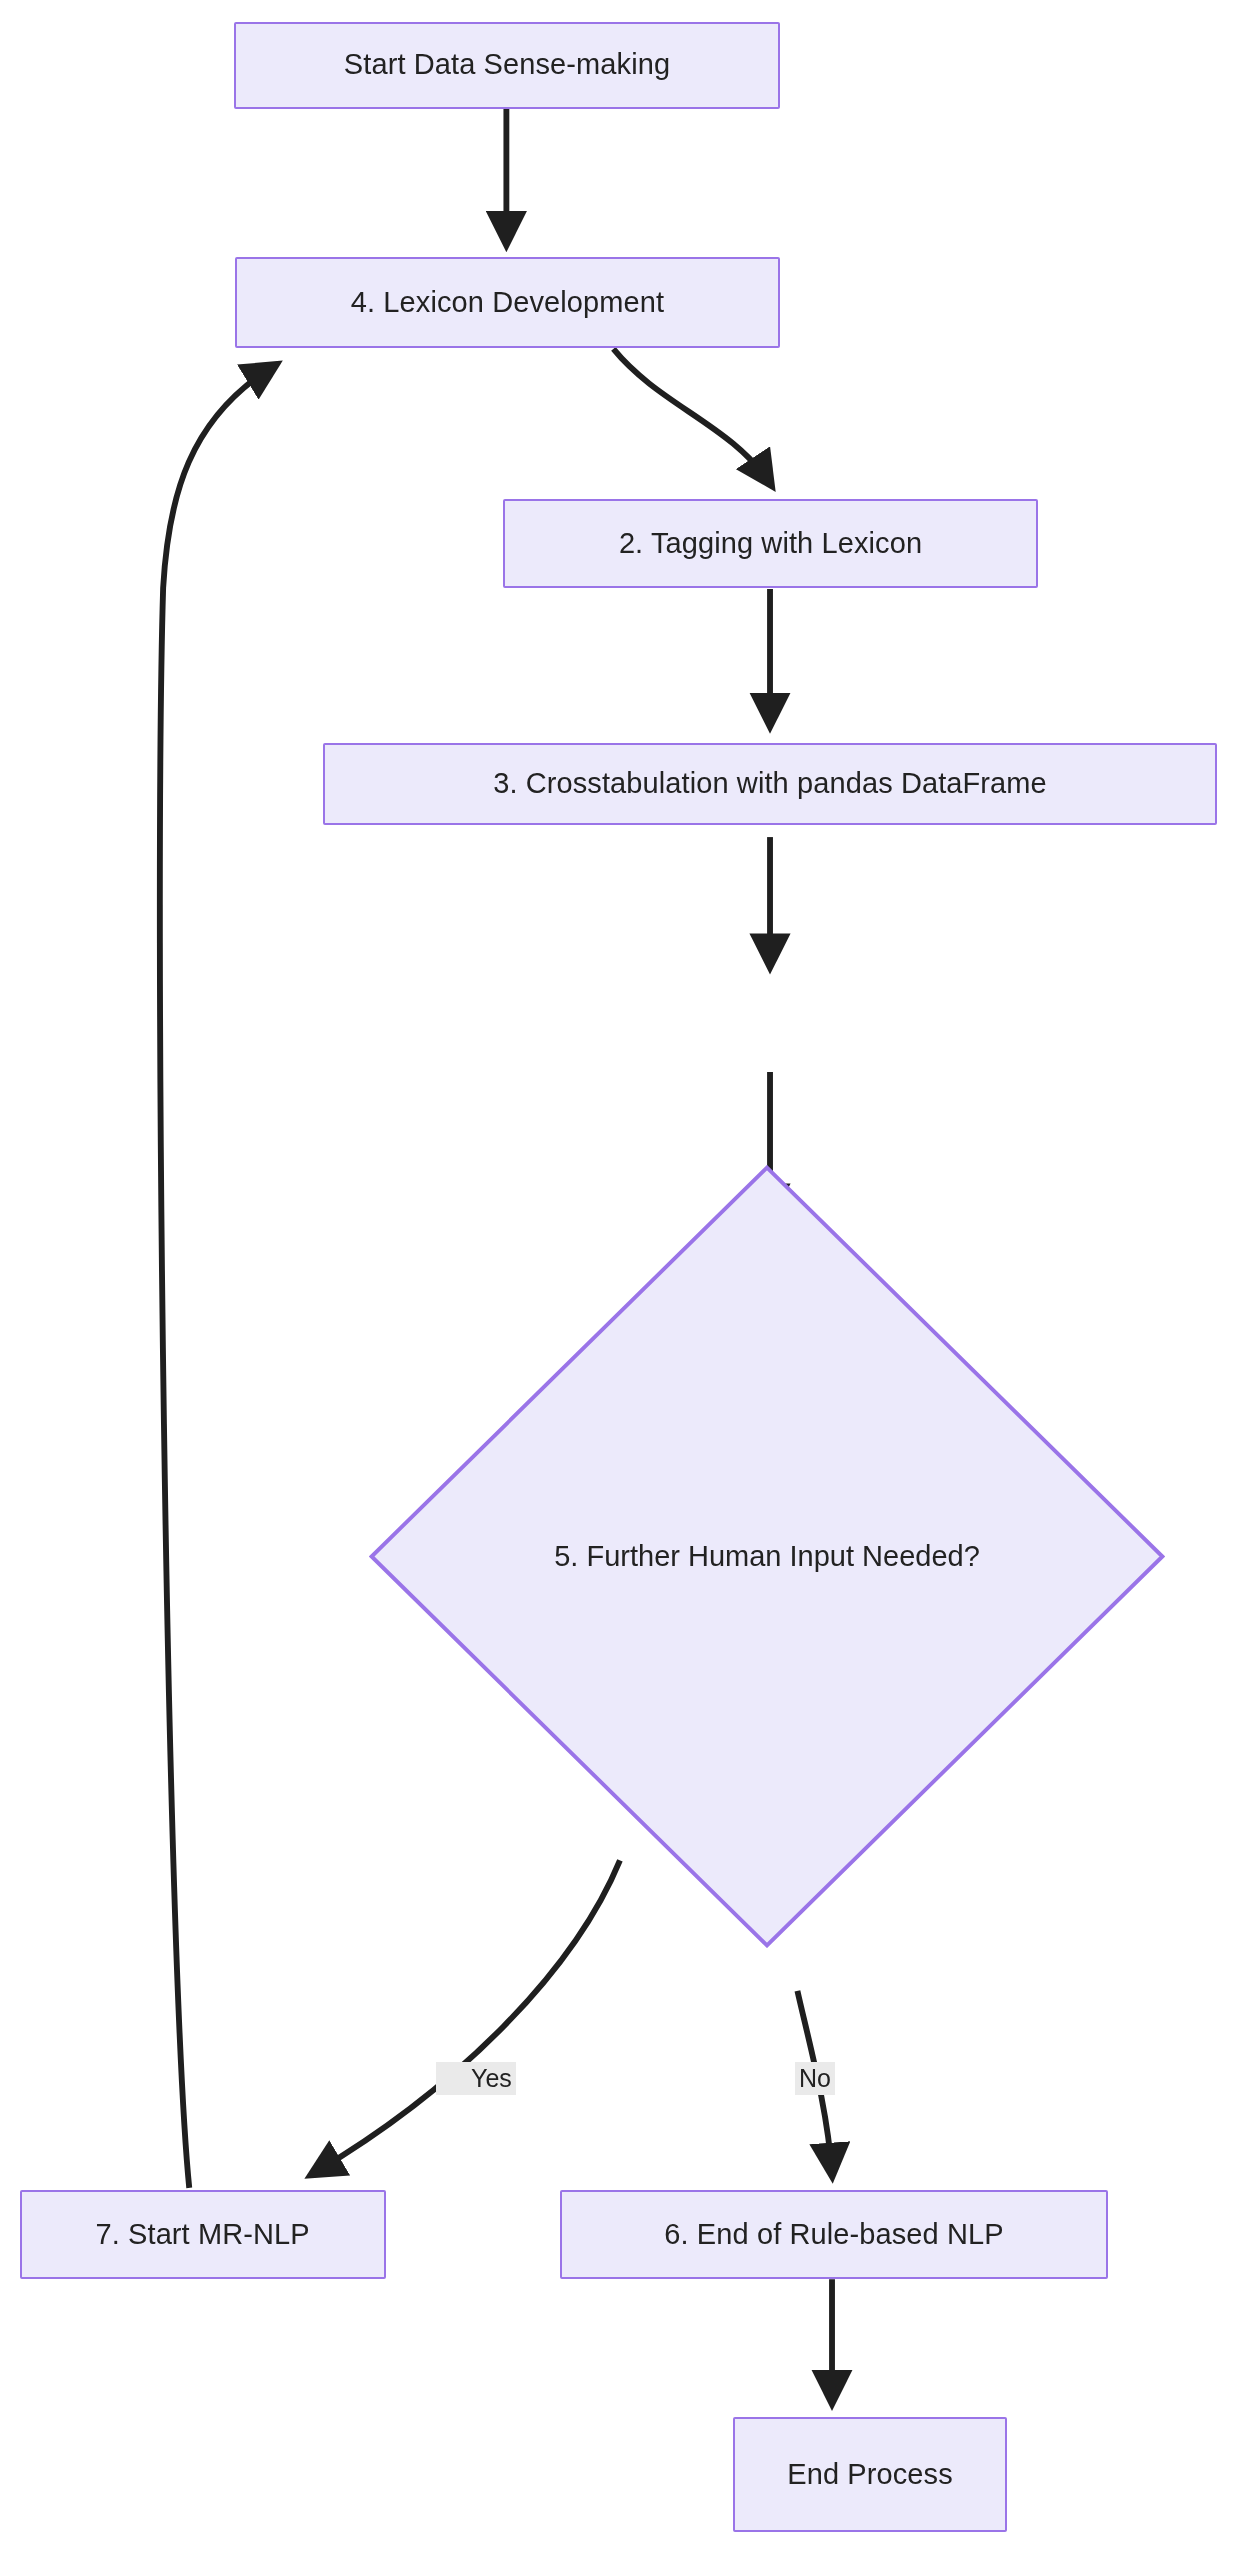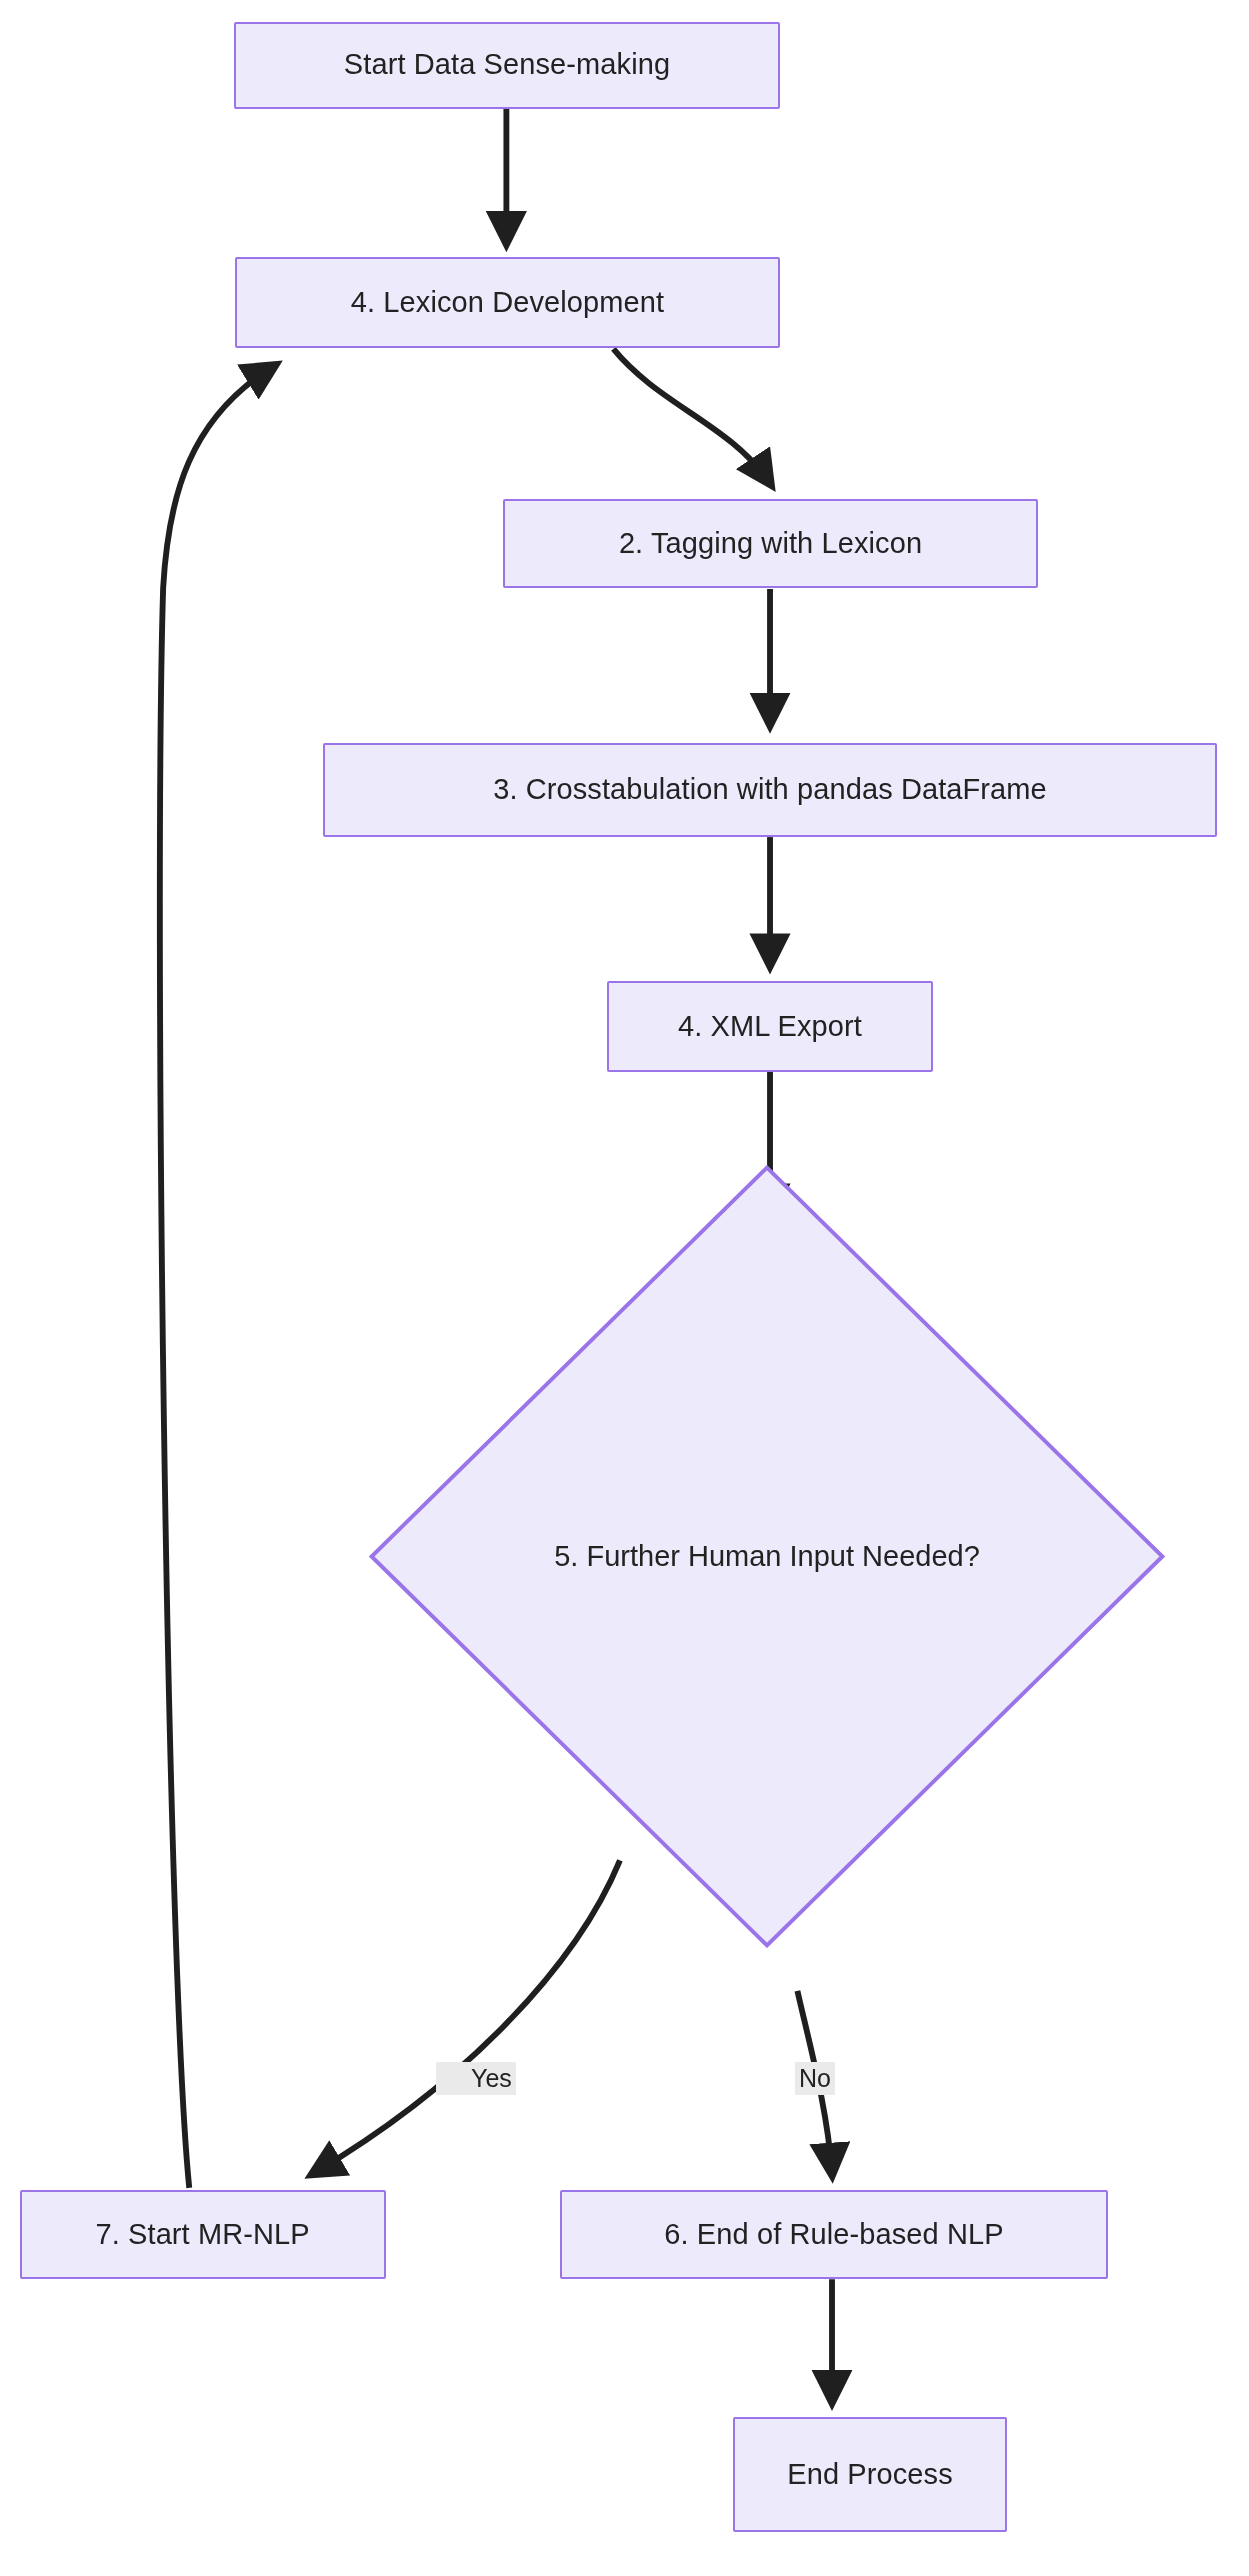--- a/index.html
+++ b/index.html
@@ -119,27 +119,24 @@
   </div>
 
   <div class="node" style="left:235px; top:257px; width:545px; height:91px;">
     <span class="node-label">4. Lexicon Development</span>
   </div>
 
   <div class="node" style="left:503px; top:499px; width:535px; height:89px;">
     <span class="node-label">2. Tagging with Lexicon</span>
   </div>
 
-  <div class="node" style="left:323px; top:743px; width:894px; height:94px;">
+  <div class="node" style="left:323px; top:743px; width:894px; height:82px;">
     <span class="node-label">3. Crosstabulation with pandas DataFrame</span>
   </div>
 
-  <div class="node" style="left:607px; top:981px; width:326px; height:91px;">
-    <span class="node-label">4. XML Export</span>
-  </div>
 
   <div class="decision-wrap">
     <svg class="decision-shape" viewBox="0 0 1220 1200" preserveAspectRatio="none" xmlns="http://www.w3.org/2000/svg">
       <polygon points="610,4 1216,600 610,1196 4,600" fill="#eceafb" stroke="#9a74e8" stroke-width="6"></polygon>
     </svg>
     <div class="decision-label">5. Further Human Input Needed?</div>
   </div>
 
   <div class="node" style="left:19.6px; top:2190px; width:366px; height:89px;">
     <span class="node-label">7. Start MR-NLP</span>

